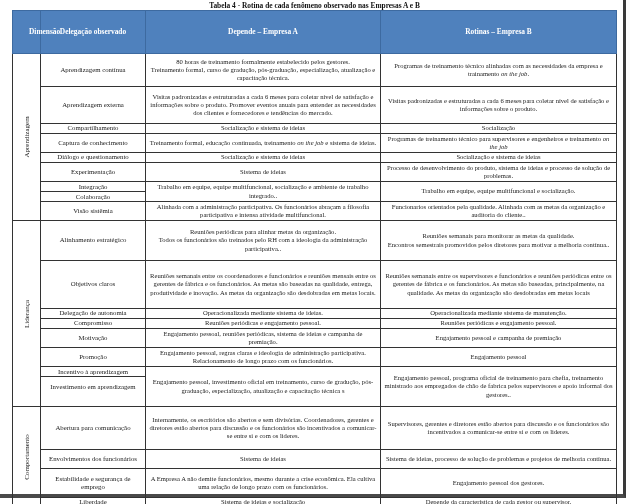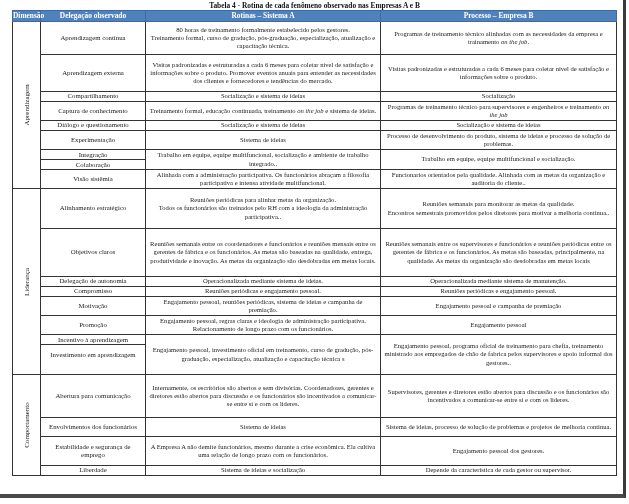--- a/index.html
+++ b/index.html
@@ -1,20 +1,20 @@
 <!DOCTYPE html>
 <html><head>
 <meta charset="utf-8">
 <style>
   html, body { margin: 0; padding: 0; background: #ffffff; }
   body { width: 629px; height: 504px; overflow: hidden; position: relative; font-family: "DejaVu Serif", "Liberation Serif", serif; color: #222; }
   .frame { position: absolute; left: 0; top: 0; width: 626px; height: 498px; background: #fff; border-right: 3px solid #3a3a3a; border-bottom: 4px solid #4a4a4a; box-sizing: border-box; }
   .caption { position: absolute; top: 1px; left: 0; width: 629px; text-align: center; font-family: "Liberation Serif", serif; font-weight: bold; font-size: 7.4px; letter-spacing: 0; color: #111; }
   table { position: absolute; left: 12px; top: 10px; width: 604px; border-collapse: collapse; table-layout: fixed; font-family: "Liberation Serif", serif; font-size: 6.6px; line-height: 8.2px; }
-  th { background: #4f81bd; color: #ffffff; font-weight: bold; font-size: 7.4px; height: 10px; padding: 0; border: 1px solid #3d6aa0; text-align: center; }
+  th { background: #4f81bd; color: #ffffff; font-weight: bold; font-size: 7.4px; height: 10px; padding: 16px; border: 1px solid #3d6aa0; text-align: center; }
   td { border: 1px solid #333; padding: 0 3px; text-align: center; vertical-align: middle; color: #222; }
   td.dim { position: relative; padding: 0; border-bottom: 1px solid #333; }
   td.dim span { position: absolute; left: 50%; top: 50%; transform: translate(-50%, -50%) rotate(-90deg); white-space: nowrap; font-size: 7px; }
   td.fen { font-size: 6.8px; }
   em { font-style: italic; }
   .pre { white-space: pre-line; }
 </style>
 </head>
 <body>
 
@@ -25,22 +25,22 @@
   <colgroup>
     <col style="width:28px">
     <col style="width:105px">
     <col style="width:235px">
     <col style="width:236px">
   </colgroup>
   <thead>
     <tr>
       <th>Dimensão</th>
       <th>Delegação observado</th>
-      <th>Rotinas – Sistema A</th>
-      <th>Processo – Empresa B</th>
+      <th>Depende – Empresa A</th>
+      <th>Rotinas – Empresa B</th>
     </tr>
   </thead>
   <tbody>
 
     <tr style="height:33px">
       <td class="dim" rowspan="8">
           <span>Aprendizagem</span>
         </td>
       <td class="fen">Aprendizagem contínua</td>
       <td class="pre">80 horas de treinamento formalmente estabelecido pelos gestores.

